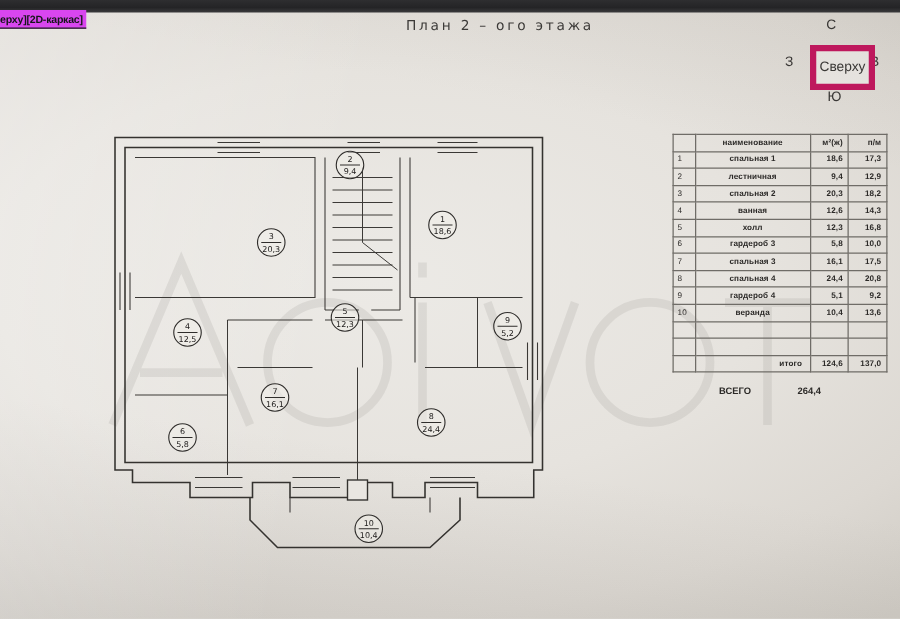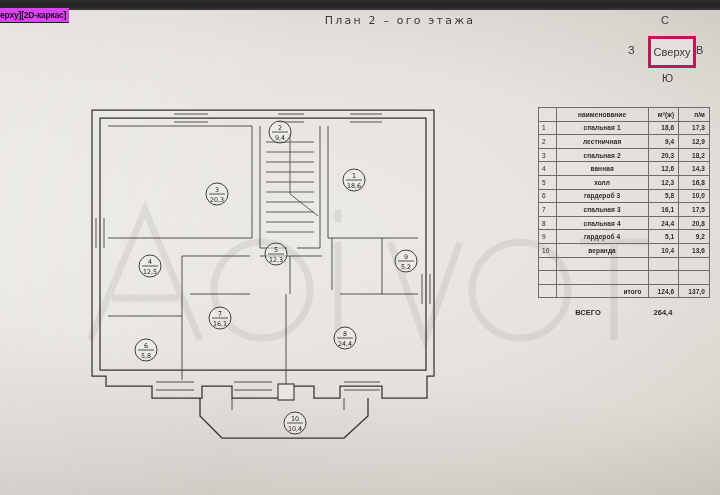--- a/index.html
+++ b/index.html
@@ -56,21 +56,21 @@
 
   
   #compass{position:absolute;left:628px;top:14px;width:80px;height:76px;}
   #compass div{position:absolute;font-size:11px;color:#3a3836;font-weight:normal;}
   #c-n{left:33px;top:0px;}
   #c-w{left:0px;top:30px;}
   #c-e{left:68px;top:30px;}
   #c-s{left:34px;top:58px;}
   #c-btn{
     position:absolute;left:20px;top:22px;width:42px;height:26px;
-    border:3px solid #be185d;background:rgba(255,255,255,.30);
+    border:5px solid #be185d;background:rgba(255,255,255,.30);
     display:flex;align-items:center;justify-content:center;
     font-size:10px;color:#2f2d2b;
   }
 
   
   #schedule{
     position:absolute;left:538px;top:107px;width:172px;
     border-collapse:collapse;
     font-size:6.5px;color:#2c2a28;
   }
@@ -87,21 +87,21 @@
   #schedule tr.blank td{height:12.6px;}
   #schedule tr.total td{font-weight:bold;}
   #schedule tr.total .c-name{text-align:right;padding-right:6px;}
 
   #grand{
     position:absolute;left:538px;top:308px;width:172px;
     font-size:7.5px;color:#2c2a28;font-weight:bold;
     display:flex;
   }
   #grand .g-label{width:100px;text-align:center;}
-  #grand .g-val{width:50px;text-align:center;}
+  #grand .g-val{width:50px;}
 
   
   #plan-wrap{position:absolute;left:82px;top:98px;width:370px;height:375px;}
   #plan-wrap svg{display:block;}
   .wall{fill:none;stroke:#34322f;stroke-width:1.25;}
   .wall-thin{fill:none;stroke:#3a3835;stroke-width:.85;}
   .wall-fill{fill:#e9e6e1;stroke:#34322f;stroke-width:1.1;}
   .stair{fill:none;stroke:#3c3a37;stroke-width:.8;}
   .marker-c{fill:rgba(240,238,234,.55);stroke:#2f2d2b;stroke-width:.9;}
   .marker-l{stroke:#2f2d2b;stroke-width:.8;}

